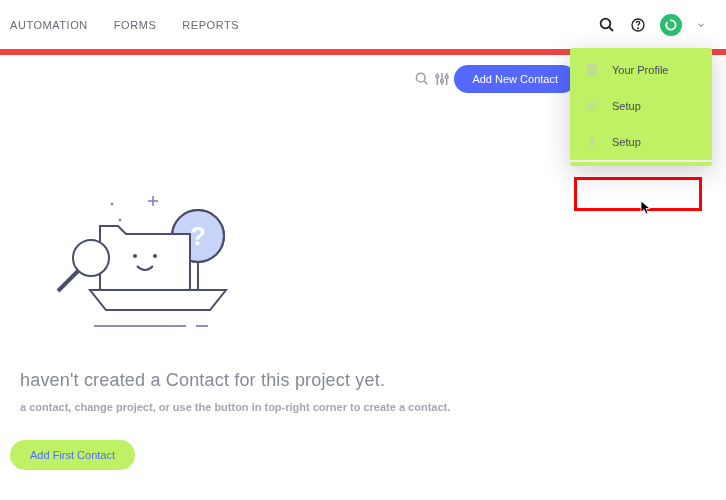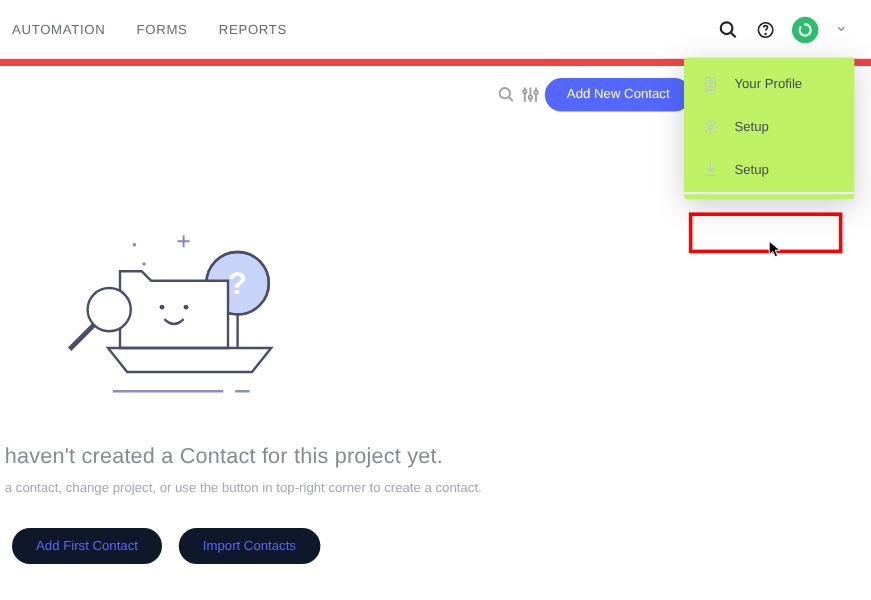--- a/index.html
+++ b/index.html
@@ -18,26 +18,26 @@
   .add-contact-btn { background: #5468ff; color:#fff; border:none; border-radius: 16px; padding: 8px 18px; font-size: 11px; cursor:pointer; white-space: nowrap; }
   
   .dropdown { position: absolute; right: 14px; top: 48px; width: 142px; background: #bef264; box-shadow: 0 6px 26px rgba(30,30,60,0.22); border-radius: 3px; padding: 4px 0; z-index: 50; }
   .dropdown-section-divider { height: 1px; background: #edeef2; margin: 0; }
   .dropdown-item { display: flex; align-items: center; gap: 12px; padding: 10px 14px; font-size: 11px; color: #444a58; cursor: pointer; }
   .dropdown-item .ddi-ico { width: 16px; height: 16px; display:flex; align-items:center; justify-content:center; color:#b6bac5; font-size:12px; }
   .hl-red { position: absolute; border: 3px solid #ff0000; pointer-events: none; }
   
   .illus-wrap { position: absolute; left: 40px; top: 192px; width: 200px; height: 150px; }
   
-  .main-text { position: absolute; left: 0; top: 370px; padding: 0 4px; }
+  .main-text { position: absolute; left: 0; top: 370px; padding: 0 20px; }
   .main-h { font-size: 18px; color: #868a95; font-weight: 400; letter-spacing: 0.01em; }
-  .main-sub { font-size: 11px; color: #a4a7b1; margin-top: 10px; }
+  .main-sub { font-size: 11px; color: #a4a7b1; margin-top: 10px; font-weight: bold; }
   
   .bottom-btns { position: absolute; left: 10px; top: 440px; display: flex; gap: 14px; }
-  .pill-btn { background: #0f172a; color:#5468ff; border:none; border-radius: 16px; padding: 9px 20px; font-size: 11px; cursor:pointer; }
+  .pill-btn { background: #bef264; color:#5468ff; border:none; border-radius: 16px; padding: 9px 20px; font-size: 11px; cursor:pointer; }
   
   .cursor-img { position: absolute; width: 12px; height: 16px; pointer-events: none; z-index: 100; }
 </style>
 </head>
 <body>
 
 <div class="topbar">
   <div class="nav-tabs">
     <span class="nav-tab">AUTOMATION</span>
     <span class="nav-tab">FORMS</span>
@@ -164,14 +164,13 @@
 </svg>
 </div>
 
 <div class="main-text">
   <div class="main-h">haven't created a Contact for this project yet.</div>
   <div class="main-sub">a contact, change project, or use the button in top-right corner to create a contact.</div>
 </div>
 
 <div class="bottom-btns">
   <button class="pill-btn">Add First Contact</button>
-  <button class="pill-btn">Import Contacts</button>
 </div>
 
 </body></html>

